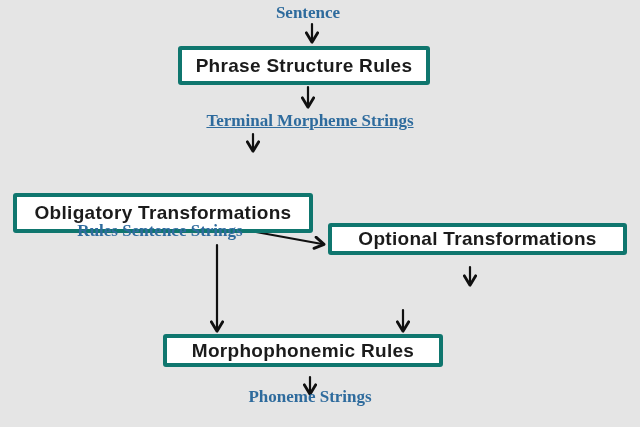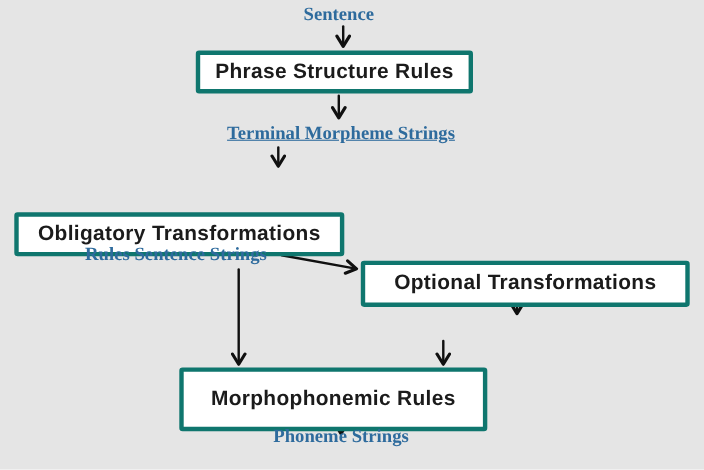--- a/index.html
+++ b/index.html
@@ -69,24 +69,24 @@
   </div>
 
   <div class="flow-label" style="left:160px; top:111px; width:300px;text-decoration:underline;">Terminal Morpheme Strings</div>
 
   <div class="node-box" style="left:13px; top:153px; width:300px; height:40px;margin-top:40px;">
     <span>Obligatory Transformations</span>
   </div>
 
   <div class="flow-label" style="left:10px; top:221px; width:300px;">Rules Sentence Strings</div>
 
-  <div class="node-box" style="left:328px; top:237px; width:299px; height:42px;">
+  <div class="node-box" style="left:328px; top:223px; width:299px; height:32px;">
     <span>Optional Transformations</span>
   </div>
 
 
-  <div class="node-box" style="left:163px; top:334px; width:280px; height:58px;">
+  <div class="node-box" style="left:163px; top:334px; width:280px; height:33px;">
     <span>Morphophonemic Rules</span>
   </div>
 
   <div class="flow-label" style="left:160px; top:387px; width:300px;">Phoneme Strings</div>
 
 </div>
 
 </body></html>

